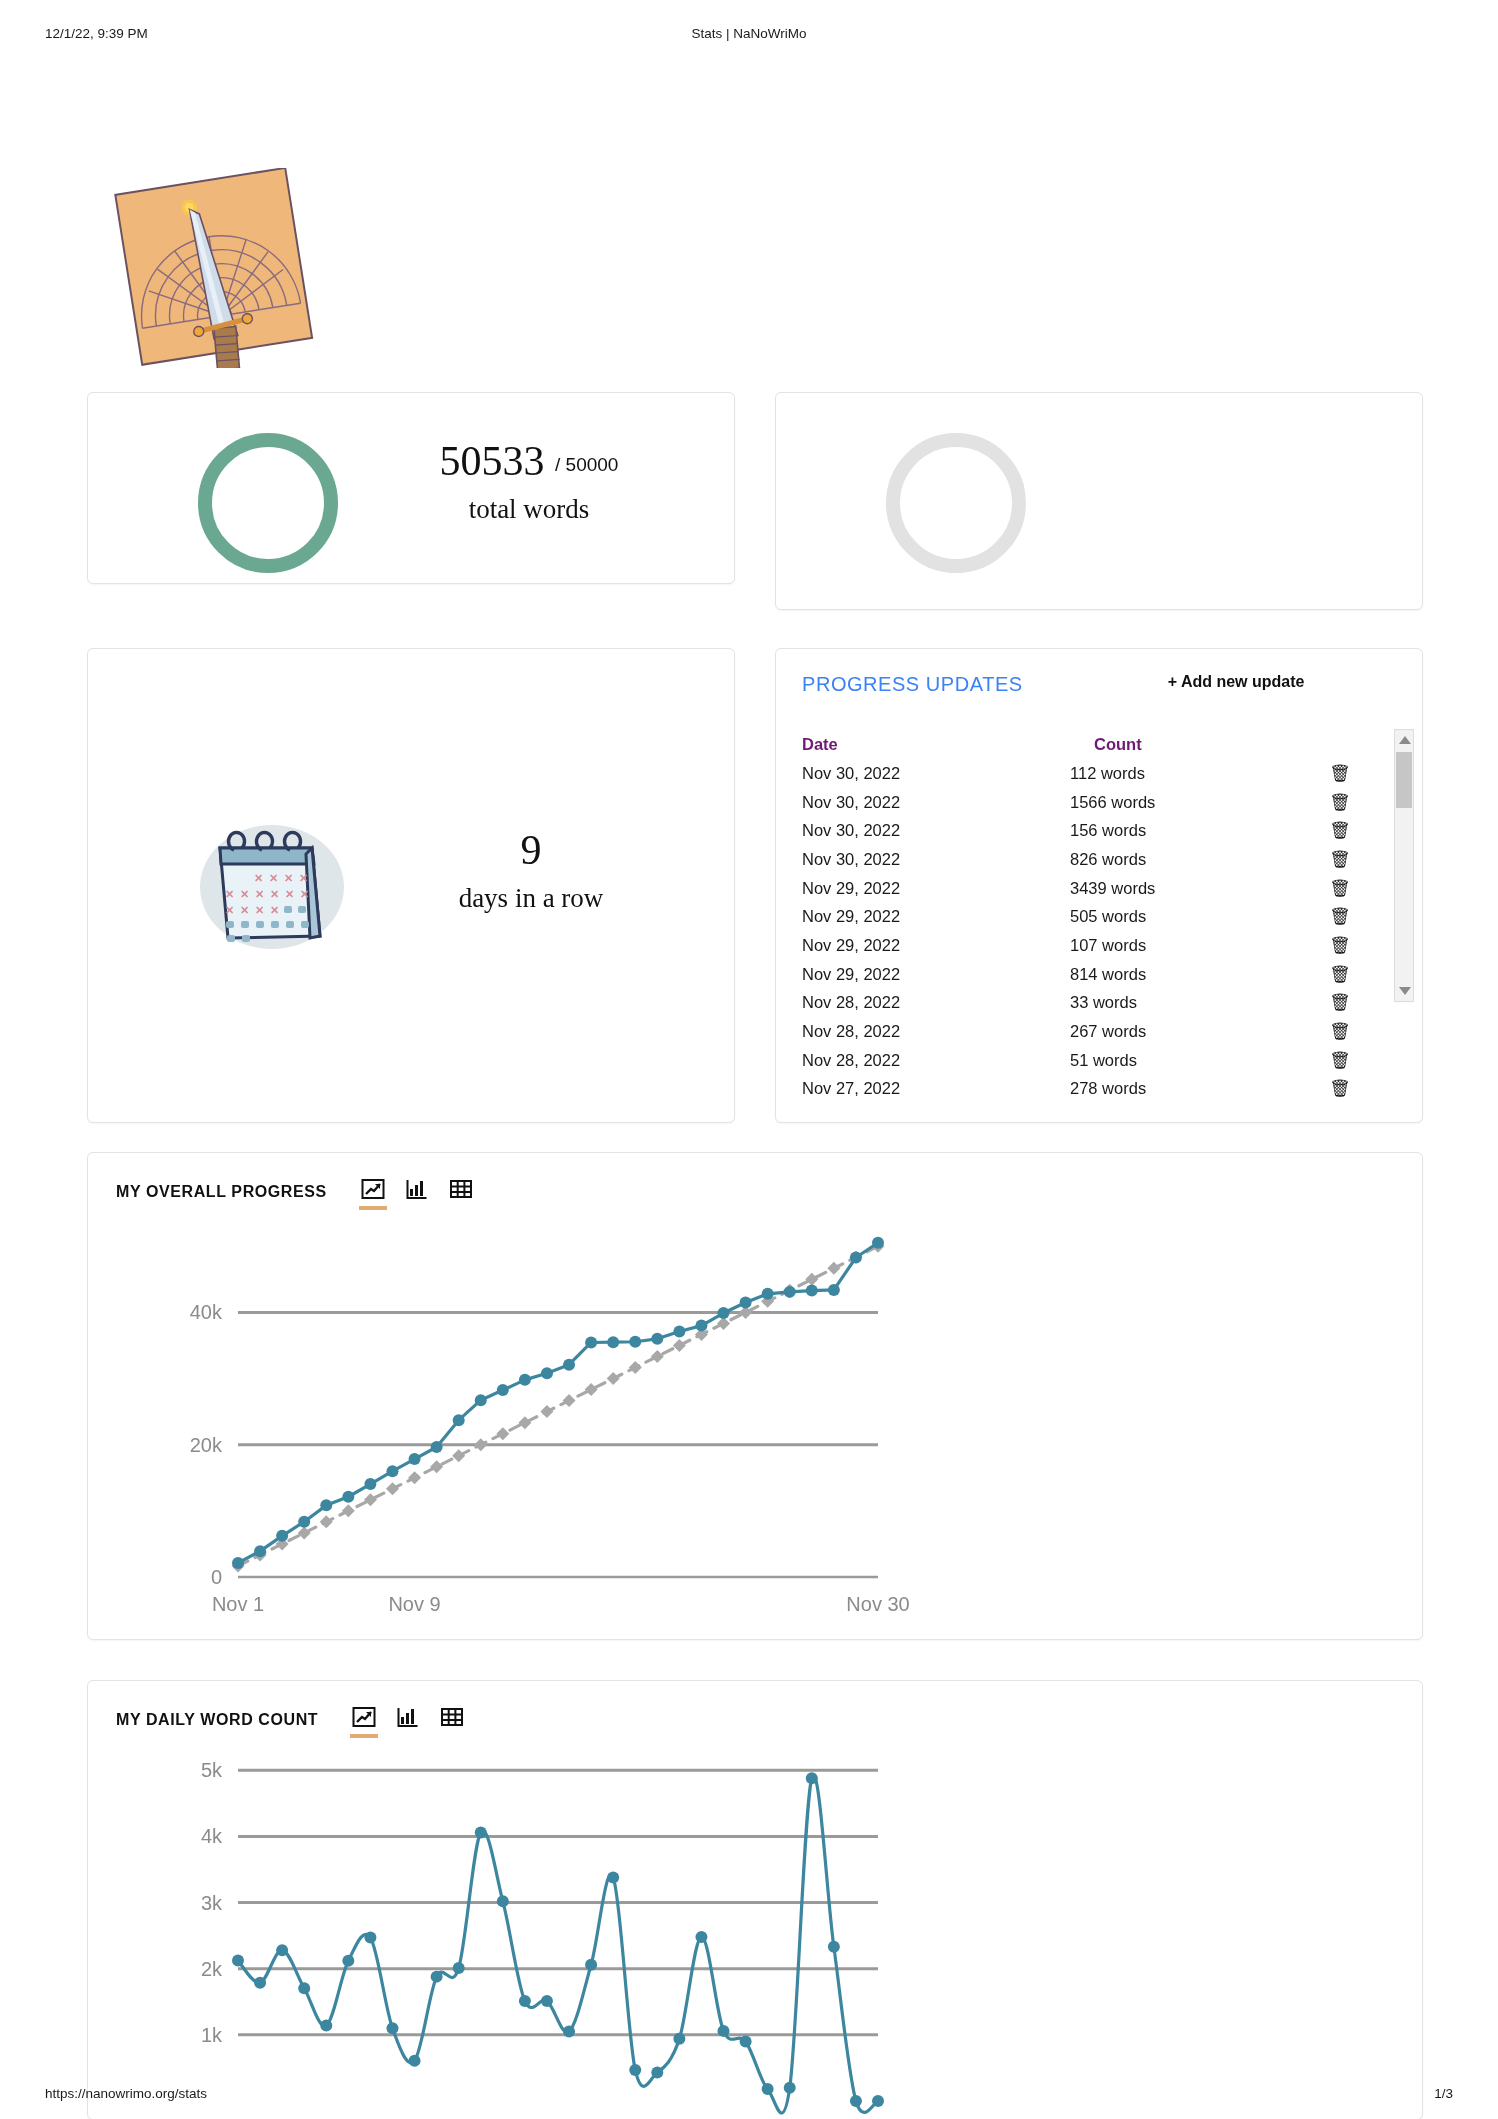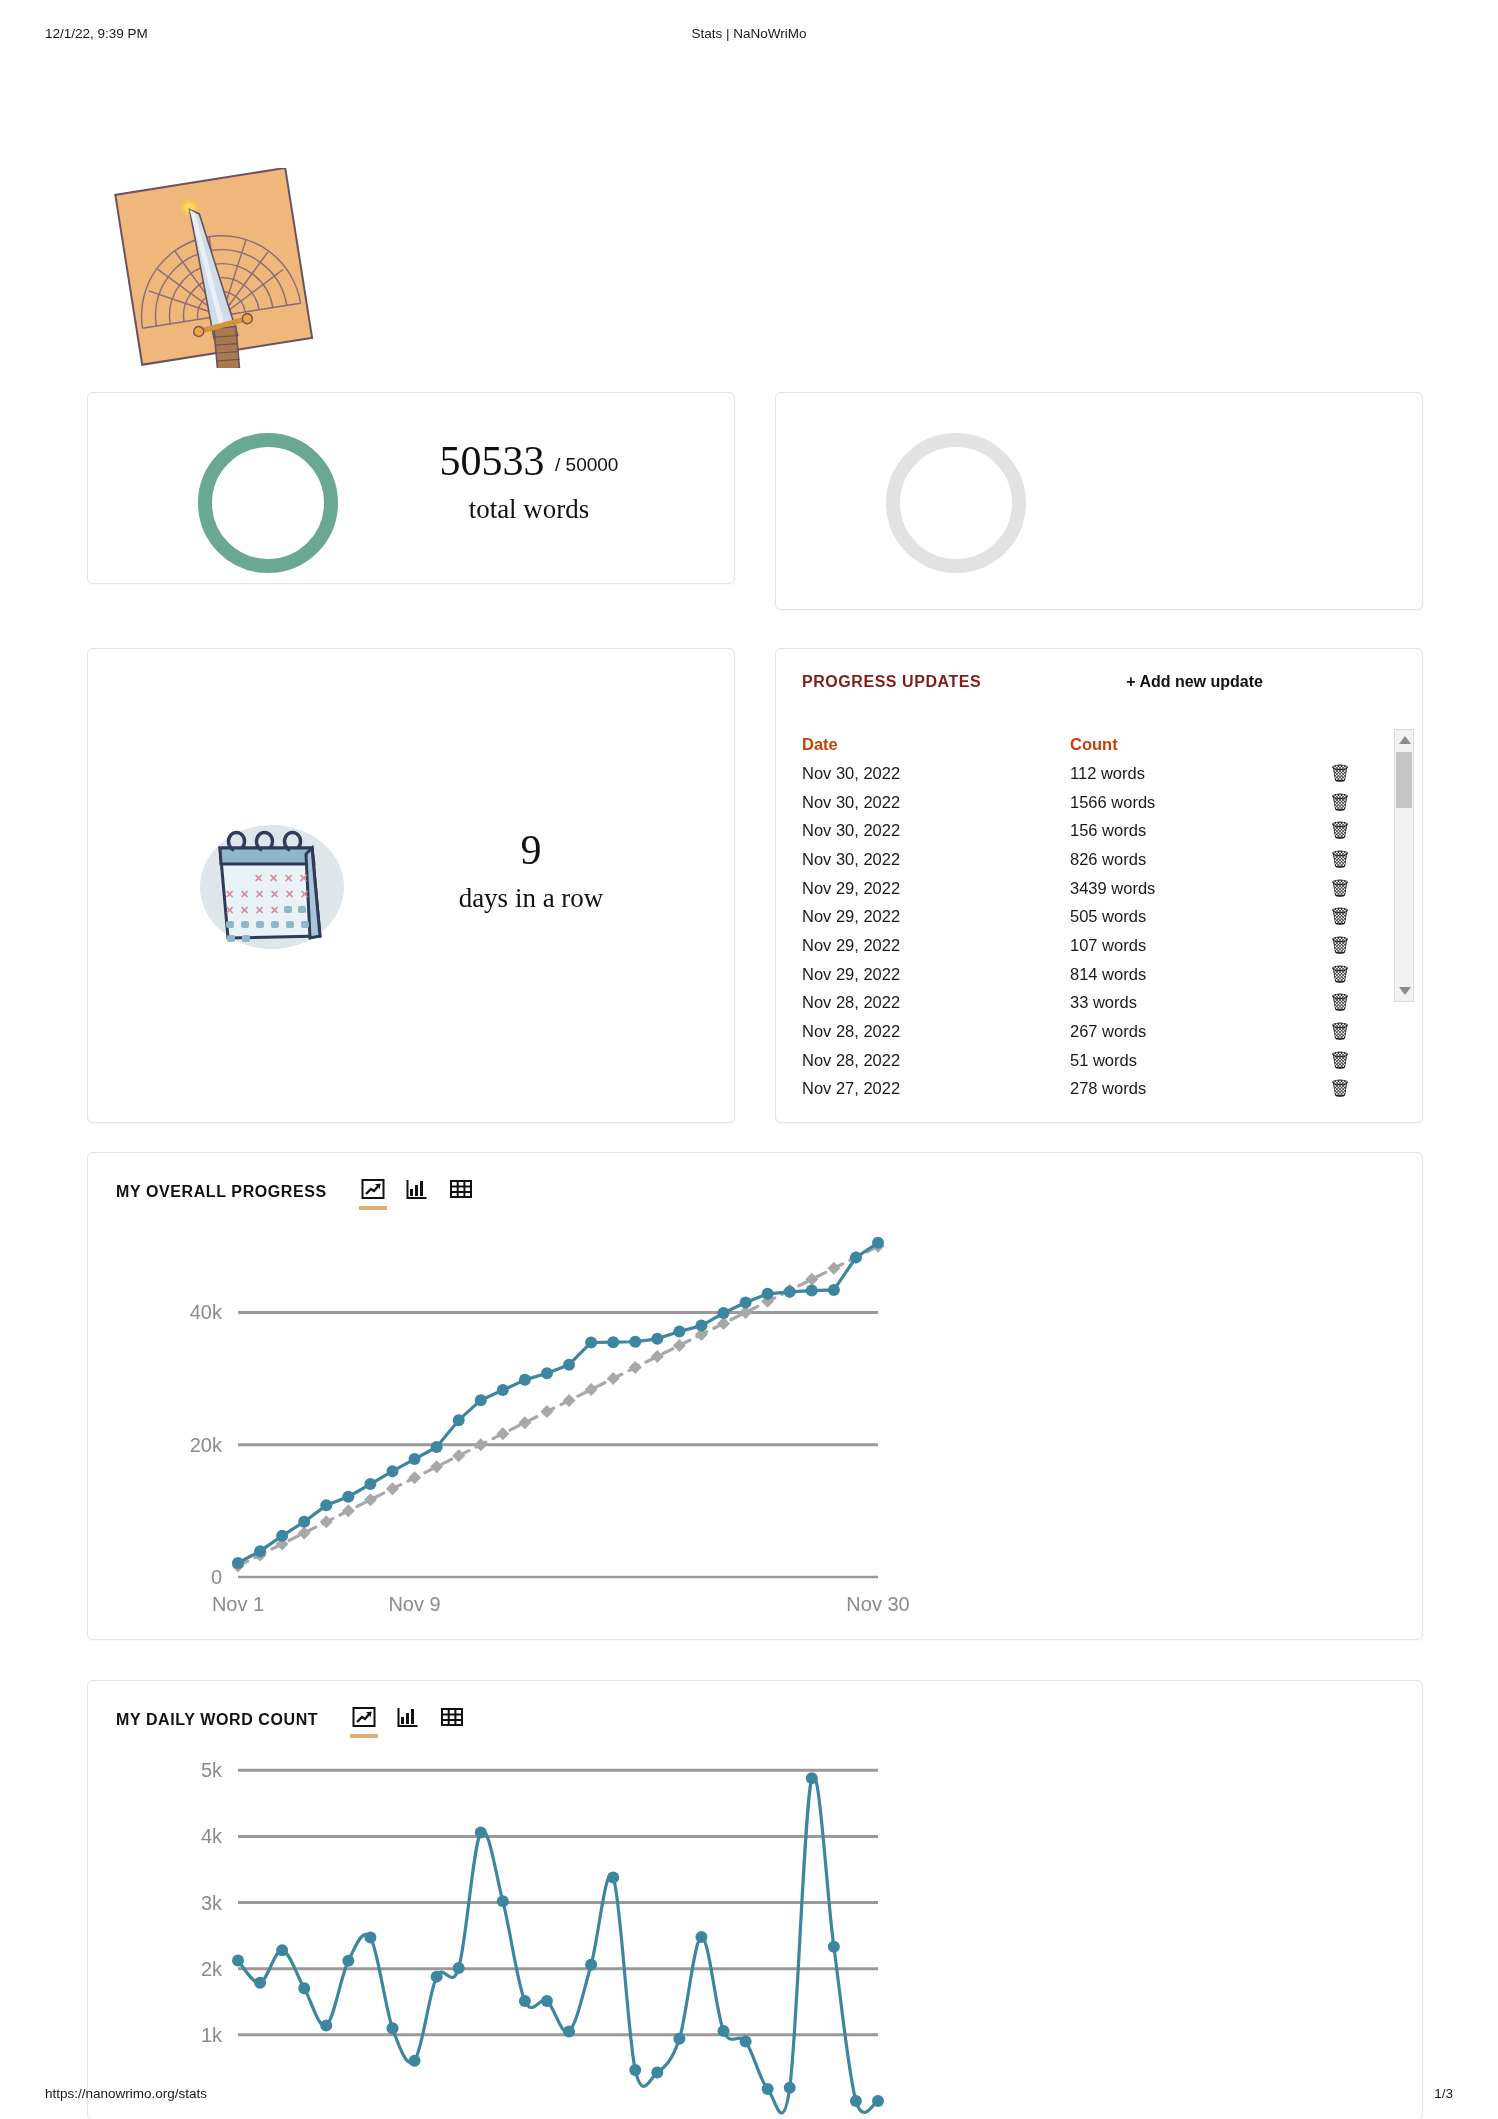--- a/index.html
+++ b/index.html
@@ -78,30 +78,30 @@
   #card-streak { left:87px; top:648px; width:648px; height:475px; }
   #calendar-icon { position:absolute; left:106px; top:175px; width:156px; height:126px; }
   #streak-text { position:absolute; right:38px; top:180px; width:330px; text-align:center; }
   #streak-num { font-family:"Liberation Serif", serif; font-size:42px; line-height:1; }
   #streak-lab { font-family:"Liberation Serif", serif; font-size:27px; margin-top:12px; }
 
   
   #card-updates { left:775px; top:648px; width:648px; height:475px; }
   #pu-header { position:absolute; left:26px; top:24px; right:26px; display:flex; }
   #pu-title {
-    font-size:16px; font-weight:bold; letter-spacing:.55px;
-    font-family:"Liberation Sans", sans-serif; color:#7f1d1d;
+    font-size:20px; font-weight:normal; letter-spacing:.55px;
+    font-family:"Liberation Sans", sans-serif; color:#3b82f6;
   }
   #pu-add {
     font-size:16px; font-weight:bold; color:#111; margin-left:145px;
     font-family:"Liberation Sans", sans-serif; cursor:pointer;
   }
   #pu-table { position:absolute; left:26px; top:80px; right:14px; }
   .pu-row { display:flex; align-items:center; height:28.7px; font-size:16.5px; color:#1a1a1a; }
-  .pu-row.head { font-weight:bold; color:#c2410c; height:30px; }
+  .pu-row.head { font-weight:bold; color:#701a75; height:30px;justify-content:space-between; }
   .pu-date  { width:268px; }
   .pu-count { width:250px; }
   .pu-trash { width:40px; text-align:center; font-size:17px; color:#111; }
   #pu-scrollbar {
     position:absolute; right:8px; top:80px; width:20px; height:273px;
     background:#f2f2f2; border:1px solid #dcdcdc;
   }
   #pu-scroll-thumb { position:absolute; left:1px; top:22px; width:16px; height:56px; background:#c6c6c6; }
   .sb-arrow { position:absolute; left:4px; width:0;height:0;border-left:6px solid transparent;border-right:6px solid transparent; }
   .sb-arrow.up   { top:6px;  border-bottom:8px solid #8a8a8a; }

